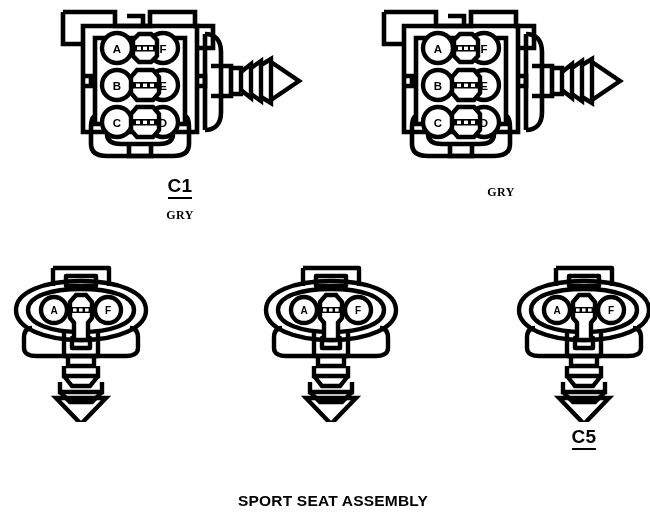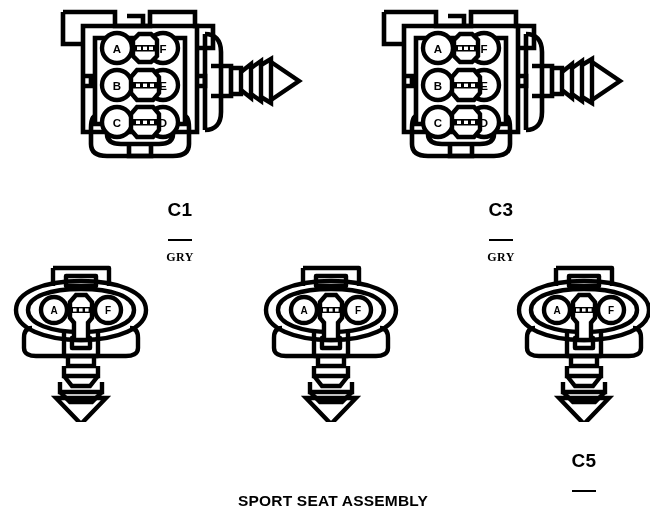--- a/index.html
+++ b/index.html
@@ -31,22 +31,21 @@
     width: 100%;
     text-align: center;
     line-height: 1;
   }
   .conn-id {
     font-size: 19px;
     font-weight: bold;
     letter-spacing: 0.3px;
     display: inline-block;
     border-bottom: 2.2px solid #000;
-    padding-bottom: 20px;
-    margin-top: 24px;
+    padding-bottom: 2px;
   }
   .conn-color {
     font-size: 12px;
     font-weight: bold;
     letter-spacing: 0.4px;
     margin-top: 10px;
     font-family: Liberation Serif, serif;
   }
   #assembly-title {
     position: absolute;
@@ -198,21 +197,20 @@
         <path d="M76,110 L82,103 L98,103 L104,110 L104,126 L98,133 L82,133 L76,126 Z" fill="#fff" stroke="#000" stroke-width="4.4"></path>
         <rect x="74" y="115" width="32" height="6.5" fill="#000"></rect>
         <rect x="81" y="116.6" width="4" height="3.4" fill="#fff"></rect>
         <rect x="88" y="116.6" width="4" height="3.4" fill="#fff"></rect>
         <rect x="95" y="116.6" width="4" height="3.4" fill="#fff"></rect>
         <text class="pin-label" x="62" y="122.5" text-anchor="middle" fill="#000">C</text>
         <text class="pin-label" x="108" y="122.5" text-anchor="middle" fill="#000">D</text>
       </g>
     </svg>
     <div class="conn-caption" style="top:172px;">
-      <div><span class="conn-id">C3</span></div>
       <div class="conn-color">GRY</div>
     </div>
   </div>
 
   <div class="connector" style="left:6px; top:262px;">
     <svg class="conn-svg" width="150" height="160" viewBox="0 0 150 160">
       <g fill="none" stroke="#000" stroke-width="4.4" stroke-linejoin="round" stroke-linecap="butt">
 
         <path d="M47,6 L103,6 L103,24"></path>
         <path d="M47,6 L47,24"></path>

